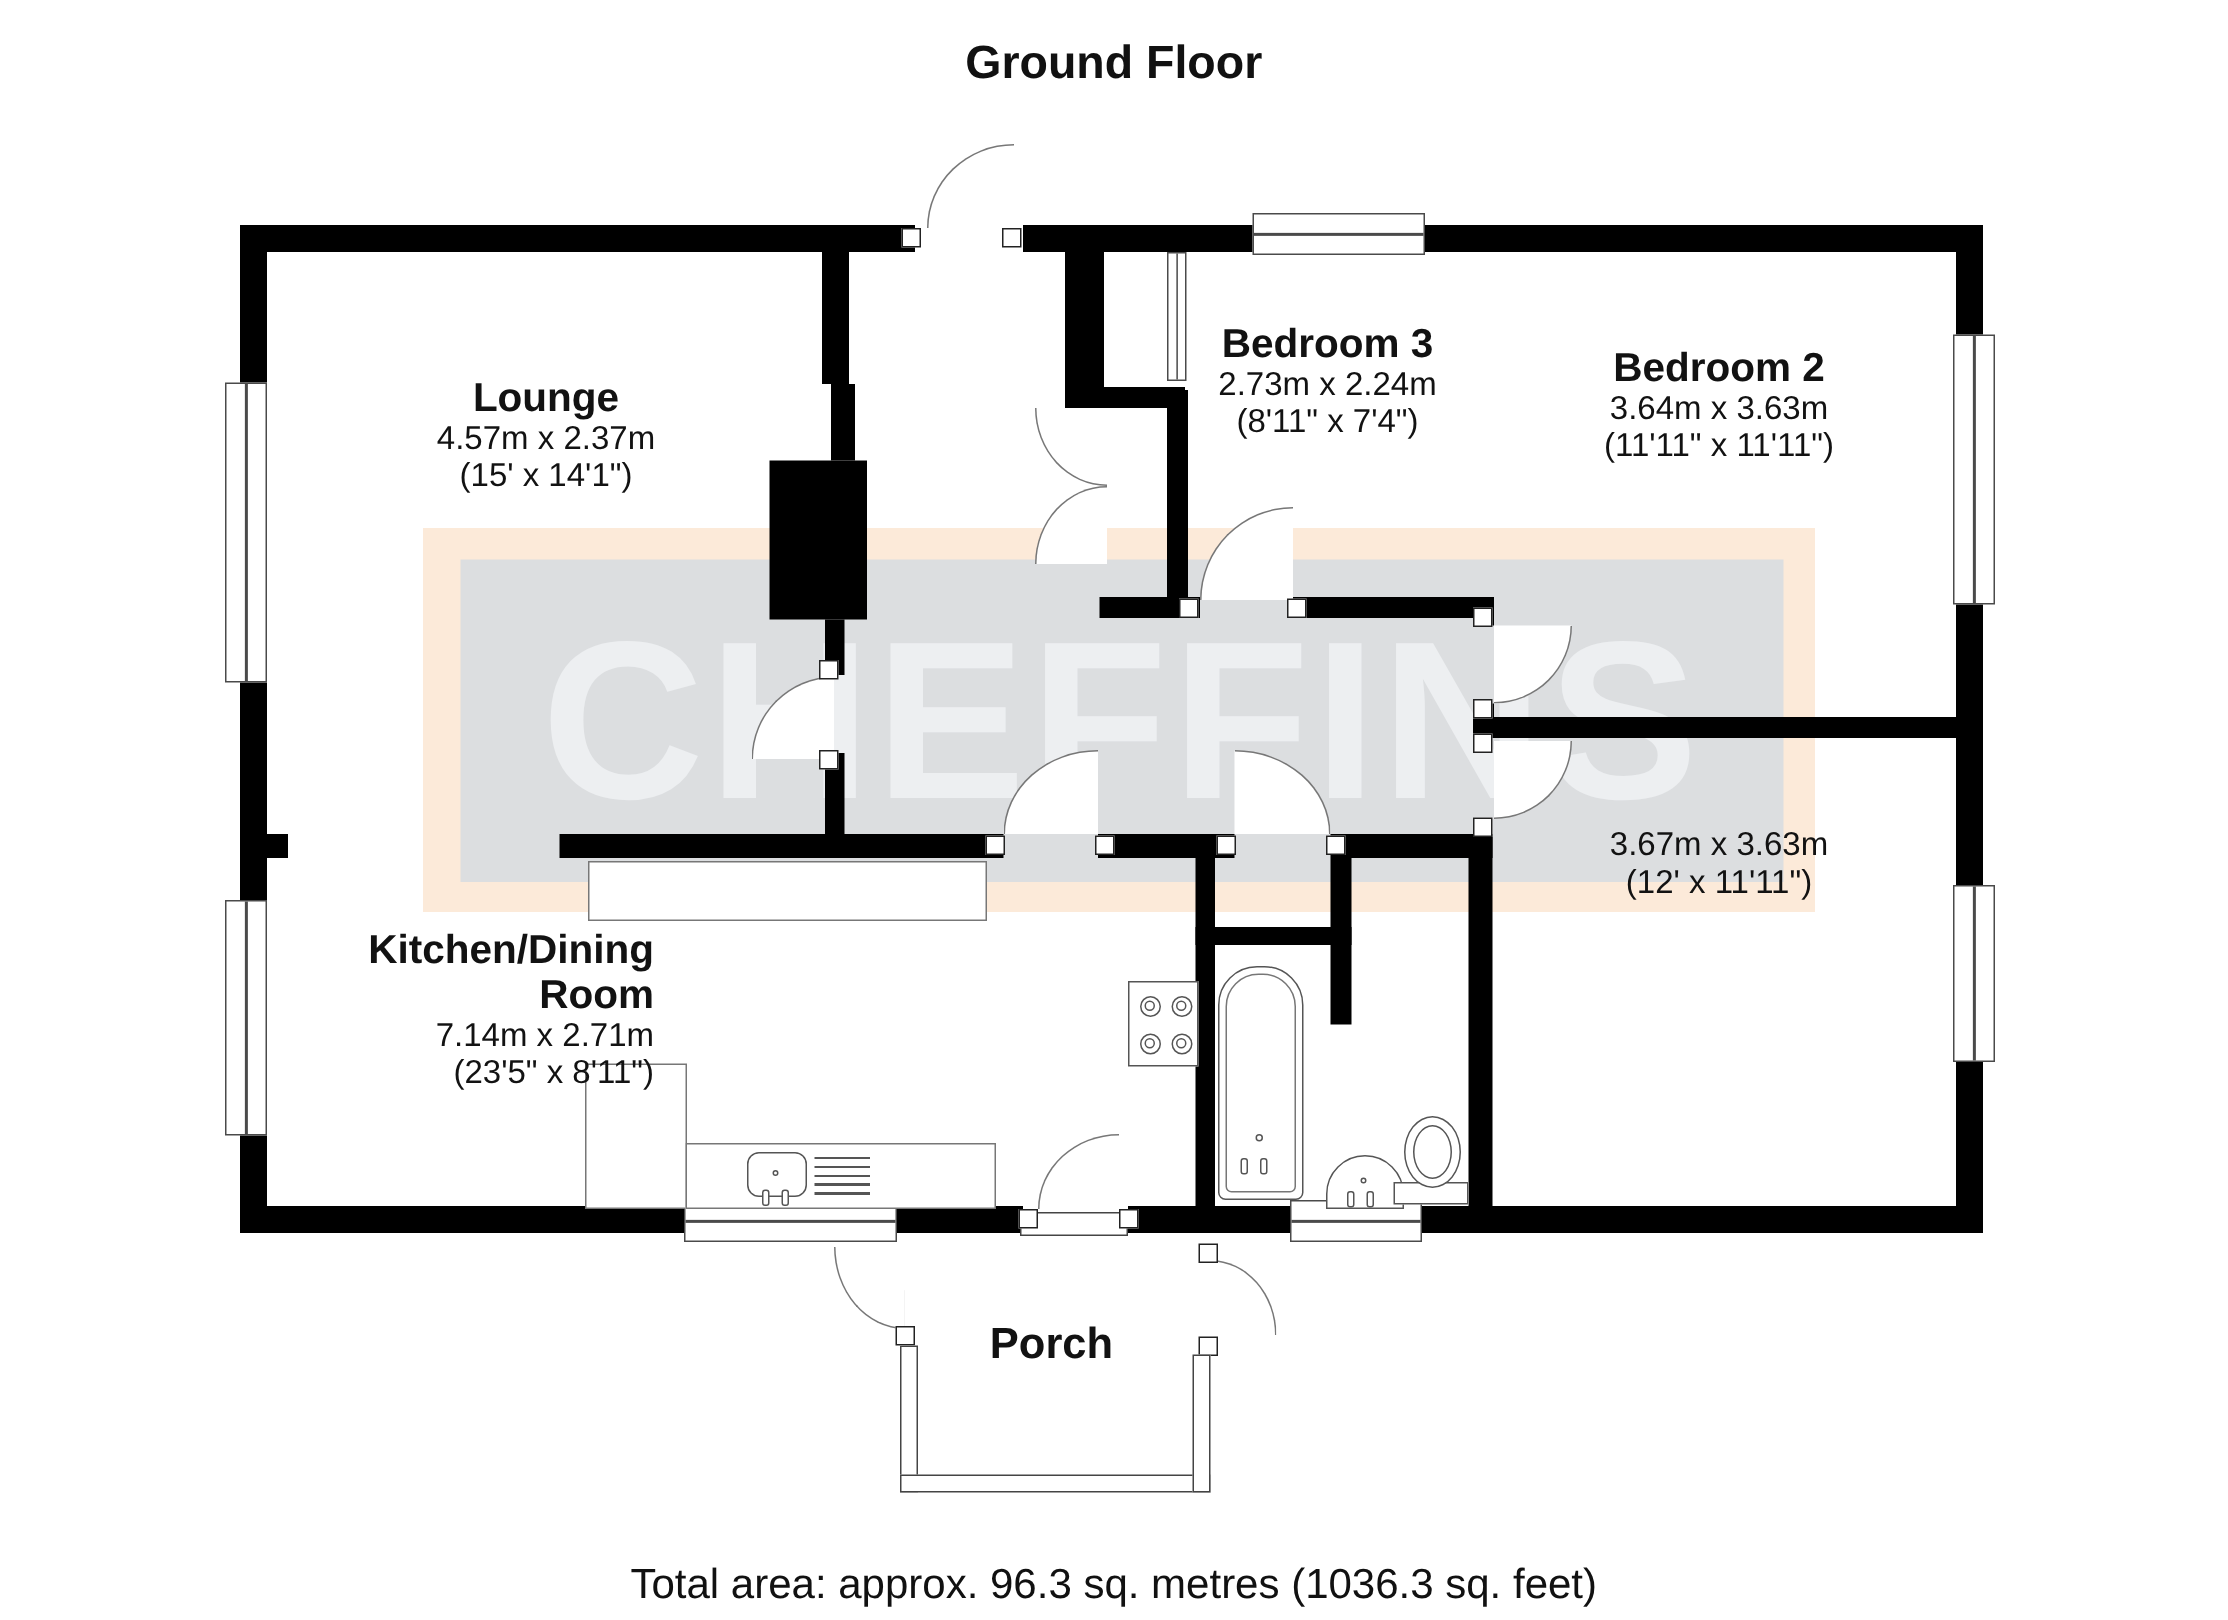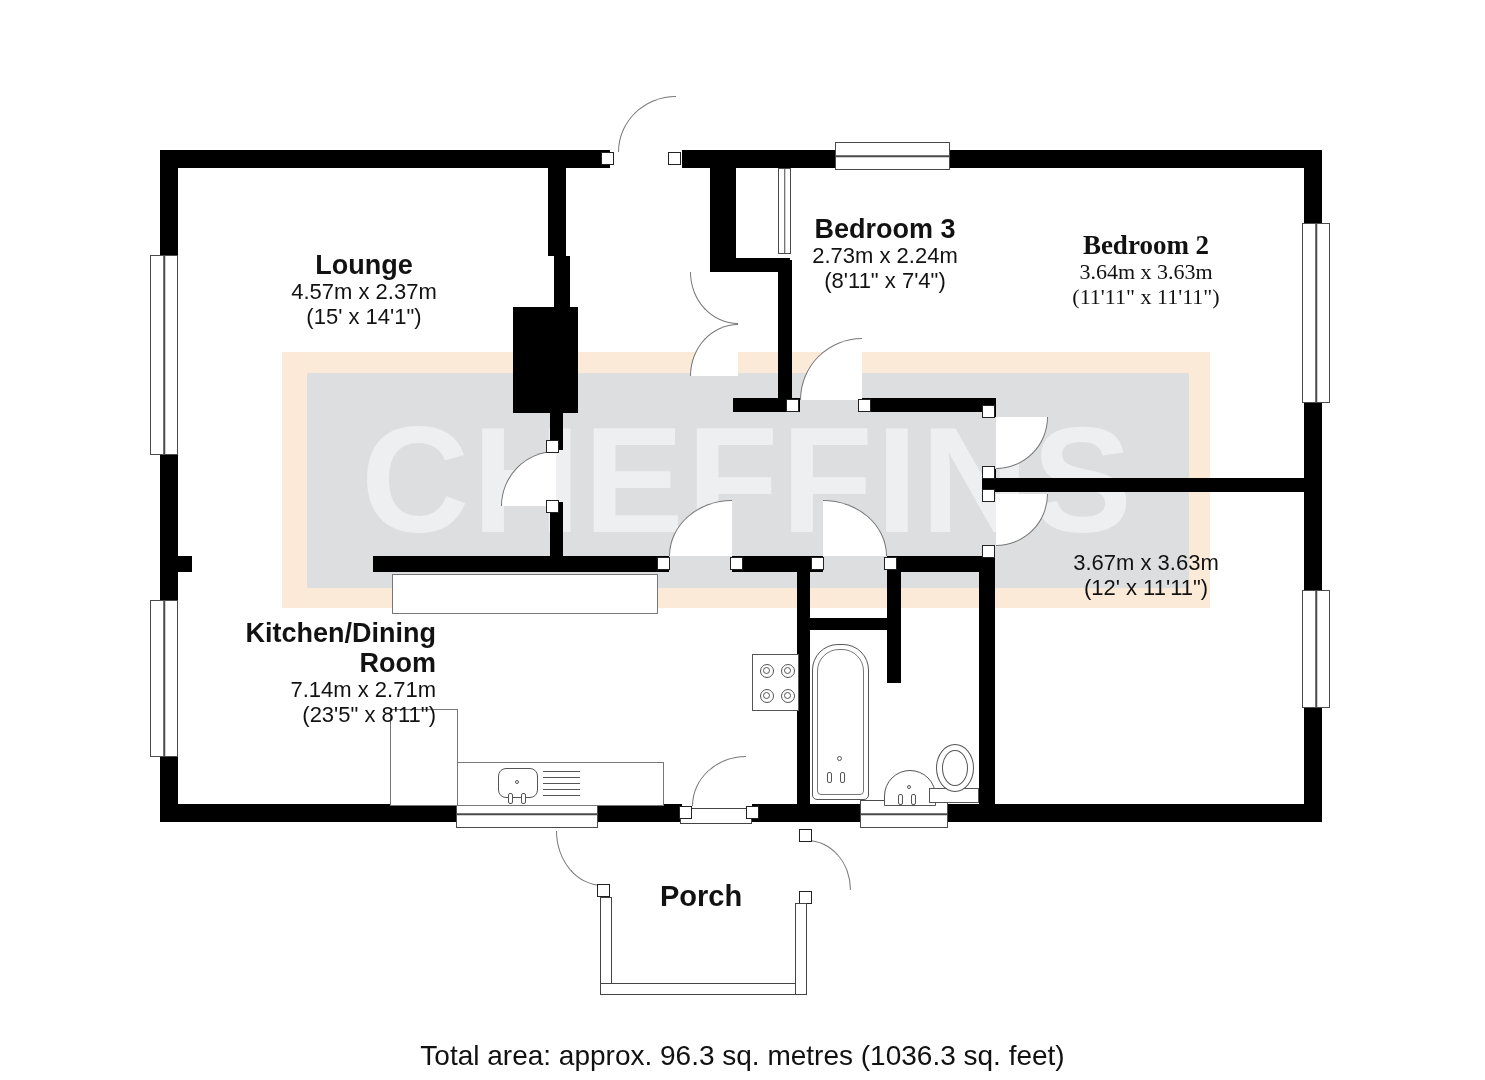--- a/index.html
+++ b/index.html
@@ -35,20 +35,21 @@
   .oval::after{content:"";position:absolute;inset:5px;border:1.5px solid #555;border-radius:50%;}
   .bath-in{position:absolute;inset:4px;border:1px solid #777;border-radius:22px 22px 4px 4px;}
   .wm-txt{font-size:150px;font-weight:bold;color:var(--wm-text,#edeff1);letter-spacing:3px;white-space:nowrap;}
   .title-line{position:absolute;left:0;width:1485px;text-align:center;color:#111;}
 </style>
 </head>
 <body>
 
 <div class="canvas">
 
+  <div class="title-line" style="top:24px;font-size:31px;font-weight:bold;">Ground Floor</div>
 
   <div class="abs" style="left:282px;top:352px;width:928px;height:256px;background:var(--wm-outer,#fcead9);"></div>
   <div class="abs" style="left:307px;top:373px;width:882px;height:215px;background:var(--wm-inner,#dcdee0);
               display:flex;align-items:center;justify-content:center;">
     <div class="wm-txt">CHEFFINS</div>
   </div>
 
   <div class="w" style="left:160px;top:150px;width:450px;height:18px;"></div>
   <div class="w" style="left:682px;top:150px;width:640px;height:18px;"></div>
   <div class="w" style="left:160px;top:150px;width:18px;height:672px;"></div>
@@ -169,21 +170,21 @@
     <div class="dm">4.57m x 2.37m</div>
     <div class="dm">(15' x 14'1")</div>
   </div>
 
   <div class="lbl" style="left:765px;top:214px;width:240px;">
     <div class="nm">Bedroom 3</div>
     <div class="dm">2.73m x 2.24m</div>
     <div class="dm">(8'11" x 7'4")</div>
   </div>
 
-  <div class="lbl" style="left:1026px;top:230px;width:240px;font-family:Liberation Serif, serif;">
+  <div class="lbl" style="left:1026px;top:230px;width:240px;">
     <div class="nm">Bedroom 2</div>
     <div class="dm">3.64m x 3.63m</div>
     <div class="dm">(11'11" x 11'11")</div>
   </div>
 
   <div class="lbl" style="left:1026px;top:551px;width:240px;">
     <div class="dm">3.67m x 3.63m</div>
     <div class="dm">(12' x 11'11")</div>
   </div>
 

